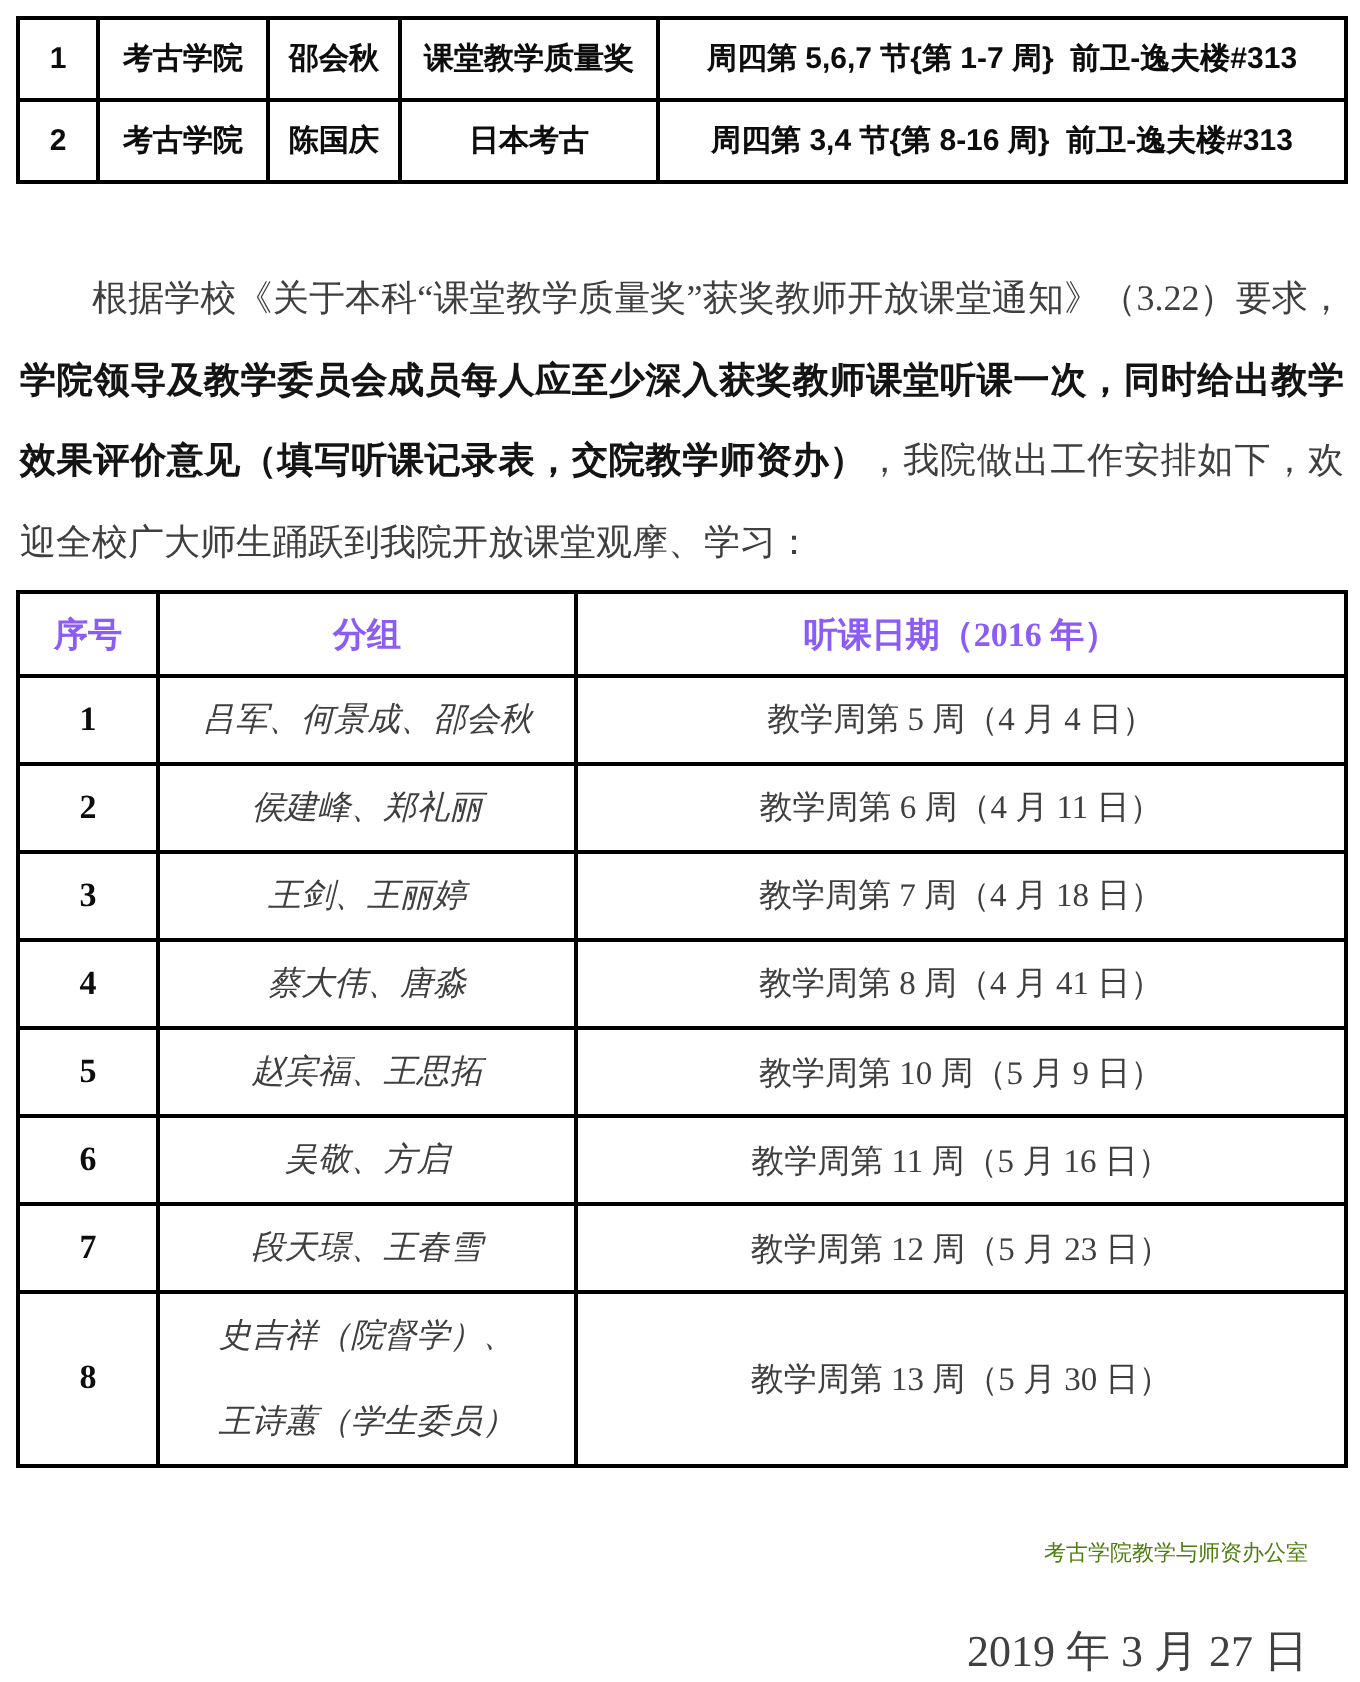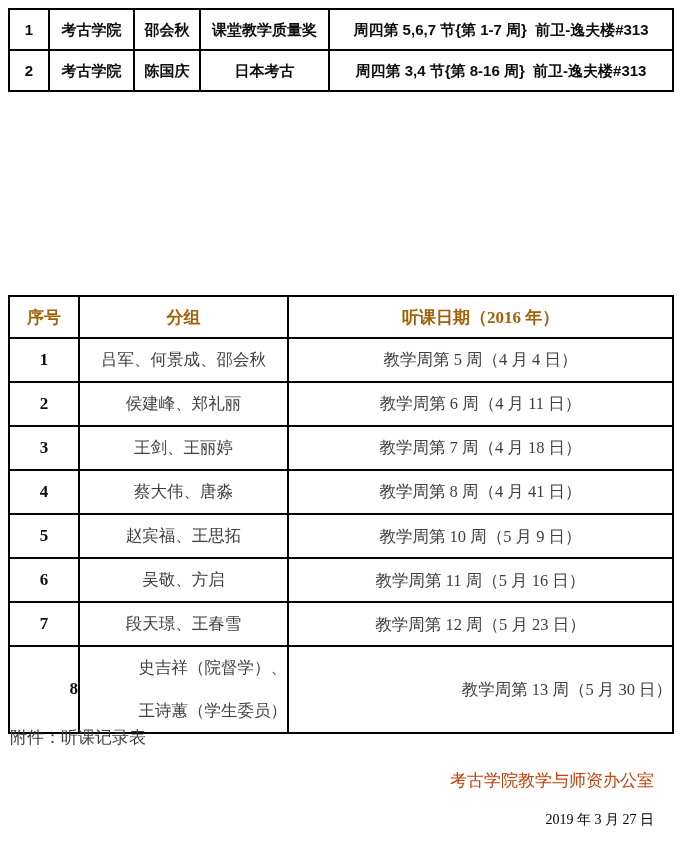--- a/index.html
+++ b/index.html
@@ -56,55 +56,55 @@
     width: 664px;
   }
   .t-main th, .t-main td {
     border: 2px solid #000000;
     text-align: center;
     vertical-align: middle;
   }
   .t-main th {
     font-size: 17px;
     font-weight: bold;
-    color: #a16207;
+    color: #8b5cf6;
     height: 42px;
   }
   .t-main td {
     font-size: 16.5px;
     color: #3f3f3f;
     height: 42px;
     line-height: 1.55;
   }
   .t-main td.num {
     font-weight: bold;
     color: #0d0d0d;
     font-size: 17px;
   }
-  .t-main tr.tall td { height: 86px; text-align: right; }
-  .t-main td.group { white-space: pre-line; line-height: 2.55; }
+  .t-main tr.tall td { height: 86px; }
+  .t-main td.group { white-space: pre-line; line-height: 2.55; font-style: italic; }
 
   
   .attachment {
     position: absolute;
     left: 10px; top: 726px;
     font-size: 17px;
     color: #3f3f3f;
   }
   .office-sign {
     position: absolute;
     right: 26px; top: 769px;
-    font-size: 17px;
-    color: #c2410c;
+    font-size: 11px;
+    color: #4d7c0f;
   }
   .doc-date {
     position: absolute;
     right: 26px; top: 811px;
-    font-size: 14px;
-    color: #000000;
+    font-size: 22px;
+    color: #404040;
   }
 </style>
 </head>
 <body>
 
 <div class="page">
 
   <table class="t-top">
     <colgroup>
       <col style="width:40px">
@@ -124,20 +124,21 @@
       <tr>
         <td>2</td>
         <td>考古学院</td>
         <td>陈国庆</td>
         <td>日本考古</td>
         <td>周四第 3,4 节{第 8-16 周}  前卫-逸夫楼#313</td>
       </tr>
     </tbody>
   </table>
 
+  <p class="para"><span class="seg-normal">根据学校《关于本科“课堂教学质量奖”获奖教师开放课堂通知》（3.22）要求，</span><span class="seg-bold">学院领导及教学委员会成员每人应至少深入获奖教师课堂听课一次，同时给出教学效果评价意见（填写听课记录表，交院教学师资办）</span><span class="seg-normal">，我院做出工作安排如下，欢迎全校广大师生踊跃到我院开放课堂观摩、学习：</span></p>
 
   <table class="t-main">
     <colgroup>
       <col style="width:70px">
         <col style="width:209px">
         <col style="width:385px">
     </colgroup>
     <thead>
       <tr>
         <th>序号</th>
@@ -183,17 +184,16 @@
       </tr>
       <tr class="tall">
         <td class="num">8</td>
         <td class="group">史吉祥（院督学）、
 王诗蕙（学生委员）</td>
         <td>教学周第 13 周（5 月 30 日）</td>
       </tr>
     </tbody>
   </table>
 
-  <div class="attachment">附件：听课记录表</div>
   <div class="office-sign">考古学院教学与师资办公室</div>
   <div class="doc-date">2019 年 3 月 27 日</div>
 
 </div>
 
 </body></html>

